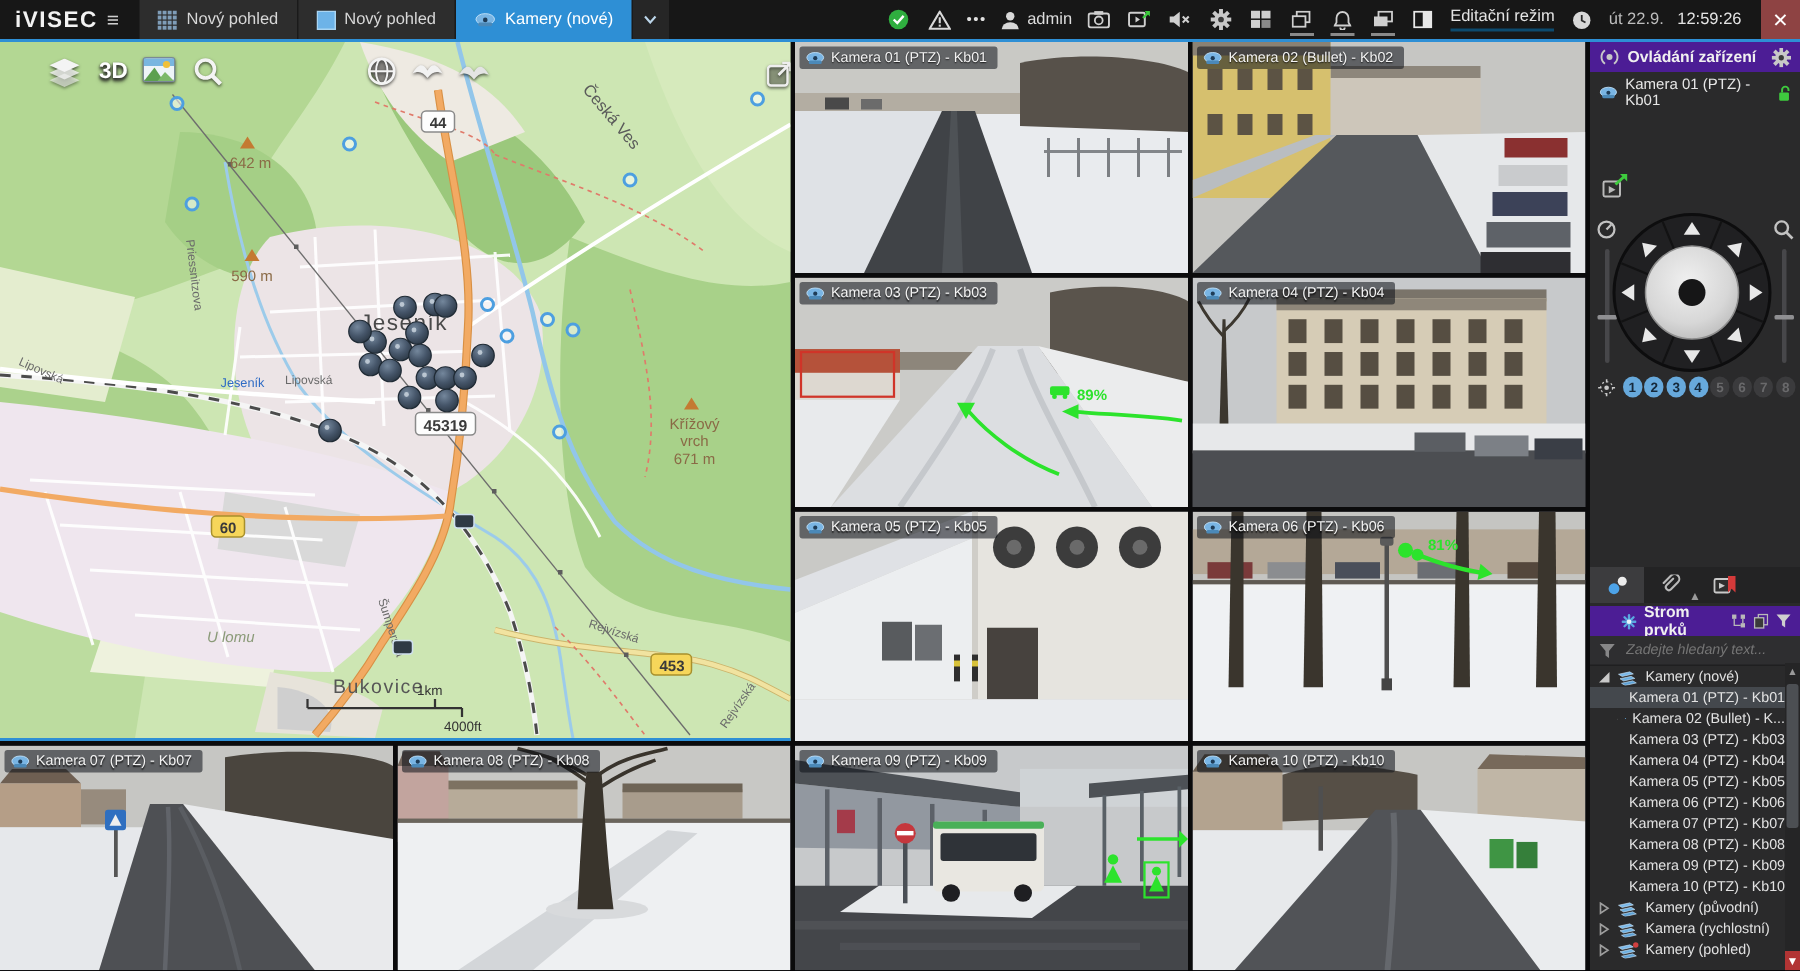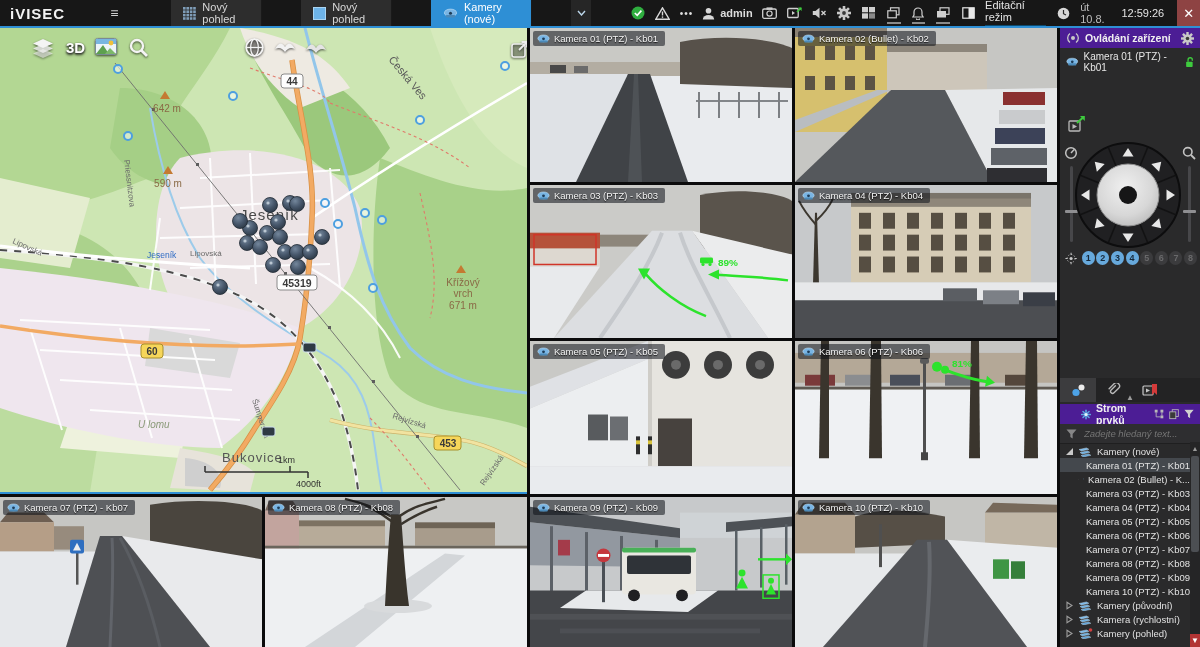--- a/index.html
+++ b/index.html
@@ -1,36 +1,36 @@
 <!DOCTYPE html>
 <html><head>
 <meta charset="utf-8">
 <style>
   html,body{margin:0;padding:0;background:#000;}
   *{box-sizing:border-box;}
   .app{position:relative;width:1200px;height:647px;background:#0b0b0c;overflow:hidden;
        font-family:"Liberation Sans",sans-serif;color:#ddd;}
   
   .topbar{position:absolute;top:0;left:0;width:1200px;height:26px;background:#171717;
-          display:flex;align-items:center;font-size:11px;gap:39px;}
+          display:flex;align-items:center;font-size:11px;}
   .blue-strip{position:absolute;top:26px;left:0;width:1200px;height:2px;background:#2e8fd5;z-index:6;}
   .logo{font-weight:bold;font-size:15px;letter-spacing:1px;color:#f2f2f2;margin:0 6px 0 10px;}
   .burger{color:#cfcfcf;font-size:14px;margin-right:14px;cursor:pointer;}
   .tab{height:26px;display:flex;align-items:center;gap:6px;padding:0 12px;background:#2d2d2d;
        border-right:1px solid #1a1a1a;color:#d8d8d8;}
   .tab.active{background:#2e8fd5;color:#fff;}
   .tab svg{flex:0 0 auto;}
   .tab-chevron{height:26px;width:24px;display:flex;align-items:center;justify-content:center;background:#262626;}
   .tb-right{margin-left:auto;display:flex;align-items:center;gap:9px;padding-right:0;}
   .tb-ic{position:relative;display:flex;align-items:center;justify-content:center;width:18px;height:22px;}
   .tb-ic.ul::after{content:"";position:absolute;left:1px;right:1px;bottom:0;height:2px;background:#8a8a8a;}
   .tb-ic.ulb::after{background:#2e8fd5;}
   .tb-text{color:#e4e4e4;}
   .tb-text.ul{border-bottom:2px solid #0c4a6e;padding-bottom:2px;}
-  .tb-user{display:flex;align-items:center;gap:5px;font-weight:bold;}
+  .tb-user{display:flex;align-items:center;gap:5px;}
   .tb-close{width:26px;height:26px;background:#8e4343;color:#fff;display:flex;align-items:center;
             justify-content:center;font-size:13px;margin-left:4px;}
   .dots{letter-spacing:1px;color:#e0e0e0;font-size:10px;}
   
   .ws{position:absolute;top:28px;left:0;width:1200px;height:619px;background:#0b0b0c;}
   .tile{position:absolute;overflow:hidden;background:#1c1c1e;}
   .tile svg.scene{position:absolute;inset:0;width:100%;height:100%;}
   .cam-chip{position:absolute;top:3px;left:3px;display:flex;align-items:center;gap:4px;
             background:rgba(12,16,24,.55);padding:2px 7px 2px 4px;border-radius:2px;
             color:#f3f3f3;font-size:9.5px;white-space:nowrap;text-shadow:0 1px 1px rgba(0,0,0,.8);}
@@ -243,21 +243,21 @@
             <rect x="6.5" y="0.8" width="5.7" height="10.4" fill="#e8e8e8"></rect>
           </svg>
       </span>
       <span class="tb-text ul">Editační režim</span>
       <span class="tb-ic">
         <svg width="13" height="13" viewBox="0 0 13 13">
             <circle cx="6.5" cy="6.5" r="5.8" fill="#d8d8d8"></circle>
             <path d="M6.5,3 V6.7 L9,8" stroke="#2a2a2a" stroke-width="1.2" fill="none"></path>
           </svg>
       </span>
-      <span class="tb-text" style="color:#bdbdbd">út 10.8.</span>
+      <span class="tb-text" style="color:#bdbdbd">út 22.9.</span>
       <span class="tb-text">12:59:26</span>
       <span class="tb-close">✕</span>
     </div>
   </div>
   <div class="blue-strip"></div>
 
   <div class="ws">
 
     <div class="tile map" style="left:0;top:0;width:527px;height:466px;">
       <svg class="scene" viewBox="0 0 527 464" preserveAspectRatio="none">

